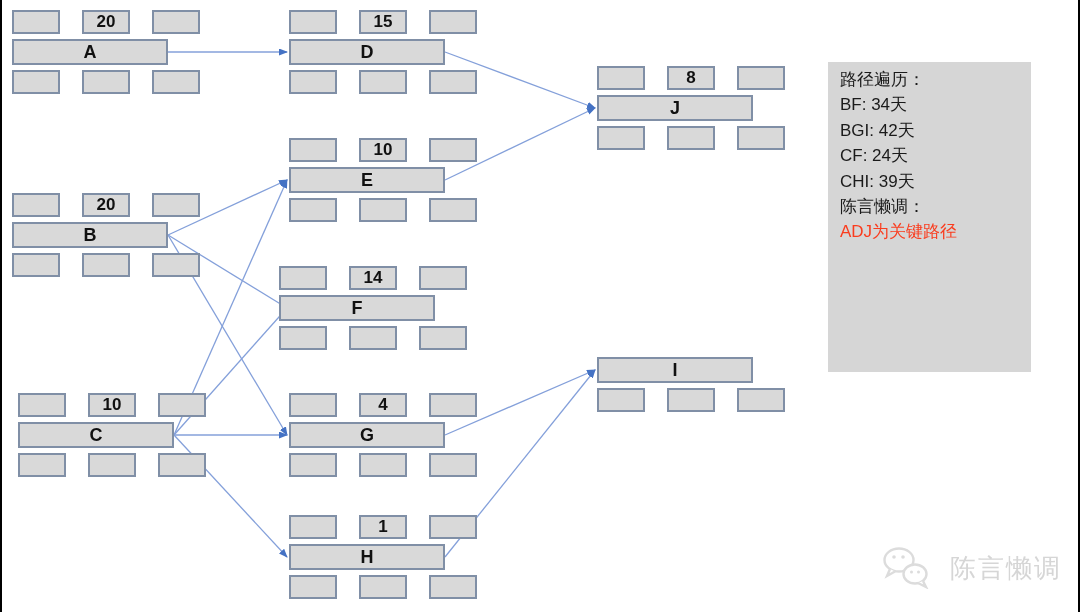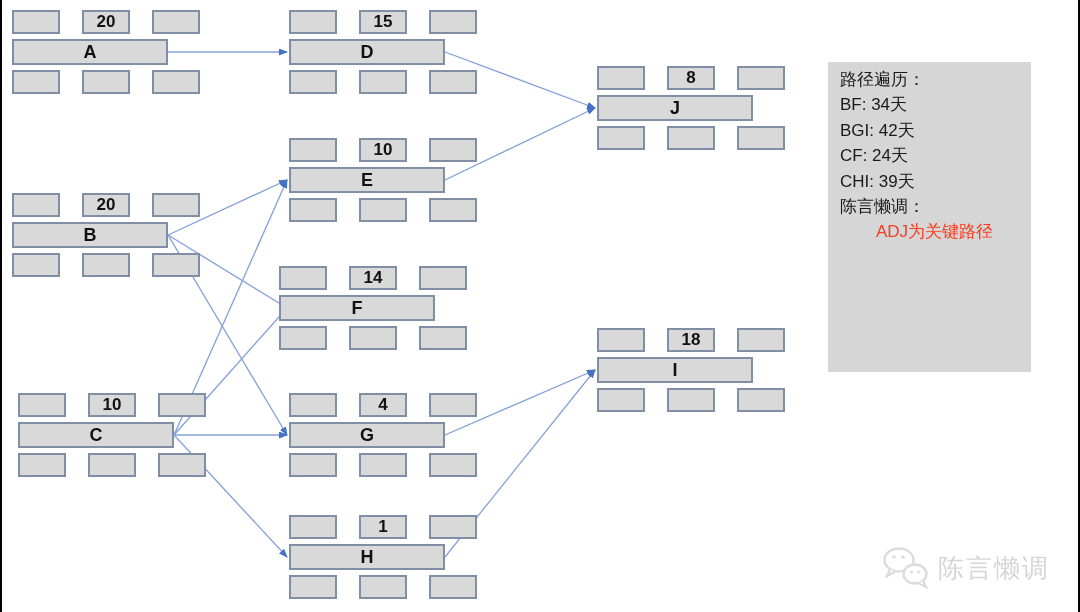--- a/index.html
+++ b/index.html
@@ -36,25 +36,25 @@
   }
 
   #side-panel{
     position:absolute;left:828px;top:62px;width:203px;height:310px;
     background:var(--panel-bg,#d6d6d6);
     box-sizing:border-box;padding:5px 8px 0 12px;
   }
   .panel-line{
     font-size:17px;line-height:25.4px;color:#1a1a1a;white-space:nowrap;
   }
-  .panel-line.highlight{color:var(--highlight,#fa3c1e);margin-left:36px;}
+  .panel-line.highlight{color:var(--highlight,#fa3c1e);}
 
   #watermark{
     position:absolute;left:882px;top:546px;height:44px;
-    display:flex;align-items:center;gap:8px;
+    display:flex;align-items:center;gap:20px;
   }
   #watermark-text{
     font-size:26px;color:#d6d6d6;letter-spacing:2px;white-space:nowrap;
   }
 </style>
 </head>
 <body>
 
 <div id="edge-left" class="edge-strip"></div>
 <div id="edge-right" class="edge-strip"></div>
@@ -180,25 +180,20 @@
         <div class="cell"></div>
       </div>
       <div class="cell-wide">H</div>
       <div class="node-row row-bottom">
         <div class="cell"></div>
         <div class="cell"></div>
         <div class="cell"></div>
       </div>
     </div>
     <div class="node-group" style="left: 597px; top: 328px;">
-      <div class="node-row row-top">
-        <div class="cell"></div>
-        <div class="cell">18</div>
-        <div class="cell"></div>
-      </div>
       <div class="cell-wide">I</div>
       <div class="node-row row-bottom">
         <div class="cell"></div>
         <div class="cell"></div>
         <div class="cell"></div>
       </div>
     </div>
     <div class="node-group" style="left: 597px; top: 66px;">
       <div class="node-row row-top">
         <div class="cell"></div>

